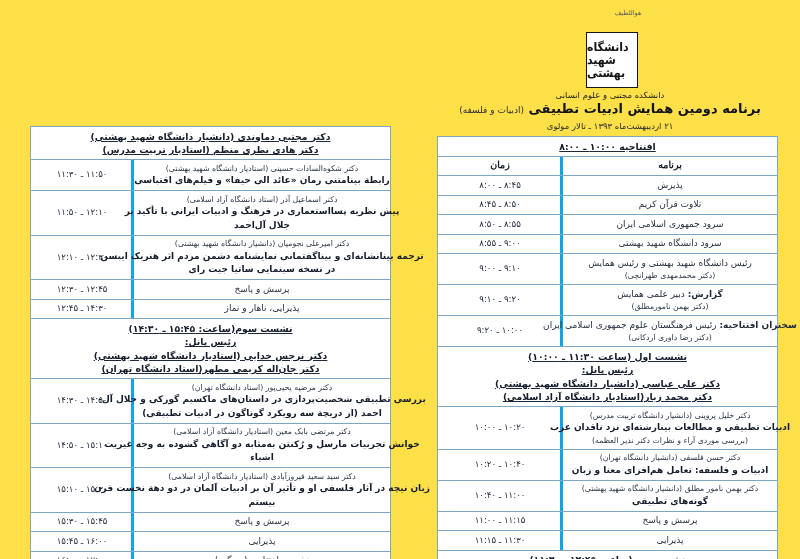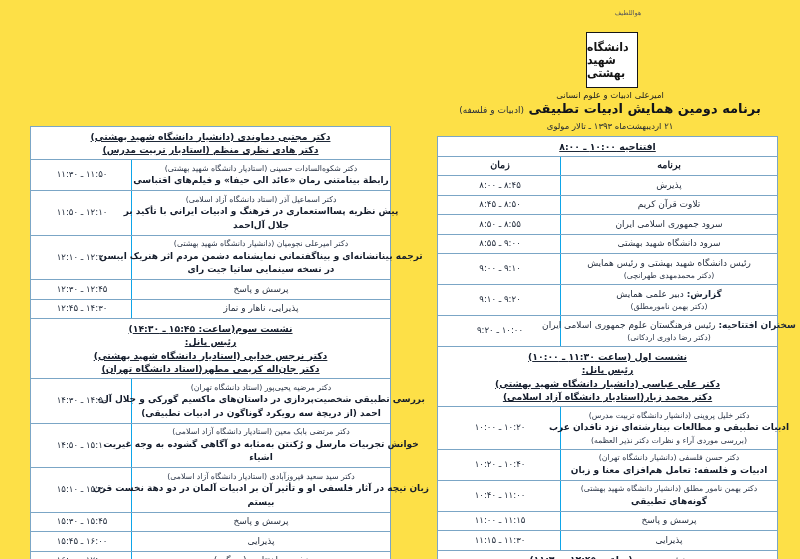--- a/index.html
+++ b/index.html
@@ -24,21 +24,21 @@
   
   .tbl{position:absolute;border:1px solid #7ba6c6;background:#fff;}
   .tbl-right{top:136px;left:437px;width:339px;}
   .tbl-left{top:126px;left:30px;width:359px;}
   .row{display:grid;border-top:1px solid #7ba6c6;}
   .row:first-child{border-top:none;}
   .tbl-right .row.item{grid-template-columns:217px 120px;}
   .tbl-left  .row.item{grid-template-columns:259px 98px;}
   .cell{display:flex;flex-direction:column;justify-content:center;align-items:center;
         padding:2.5px 4px;min-height:13px;}
-  .prog{border-left:1px solid #0ea5e9;}
+  .prog{border-left:3px solid #0ea5e9;}
   .band .cell{width:100%;box-sizing:border-box;text-decoration:underline;}
   .ln{font-size:9px;line-height:13.5px;text-align:center;white-space:nowrap;}
   .ln.sm{font-size:7.8px;line-height:11.5px;color:#2c3648;}
   .ln.bd{font-weight:bold;color:#141c2b;}
   .time-cell .ln{font-size:8.6px;}
   .band .ln{font-size:9.3px;}
   .colhead .ln{font-weight:bold;font-size:9.5px;font-family:Liberation Serif, serif;}
 </style>
 </head>
 <body>
@@ -46,21 +46,21 @@
 <div class="page">
 
   <div class="abs bismillah">هواللطیف</div>
 
   <div class="abs logo">
     <div>دانشگاه</div>
     <div>شهید</div>
     <div>بهشتی</div>
   </div>
 
-  <div class="abs faculty center">امیرعلی ادبیات و علوم انسانی</div>
+  <div class="abs faculty center">دانشکده مجتبی و علوم انسانی</div>
 
   <div class="abs title center">
     <span>برنامه دومین همایش ادبیات تطبیقی</span>
     <span class="paren">(ادبیات و فلسفه)</span>
   </div>
 
   <div class="abs dateline center">۲۱ اردیبهشت‌ماه ۱۳۹۳ ـ تالار مولوی</div>
 
   <div class="tbl tbl-right" id="tbl-right">
       <div class="row band">

